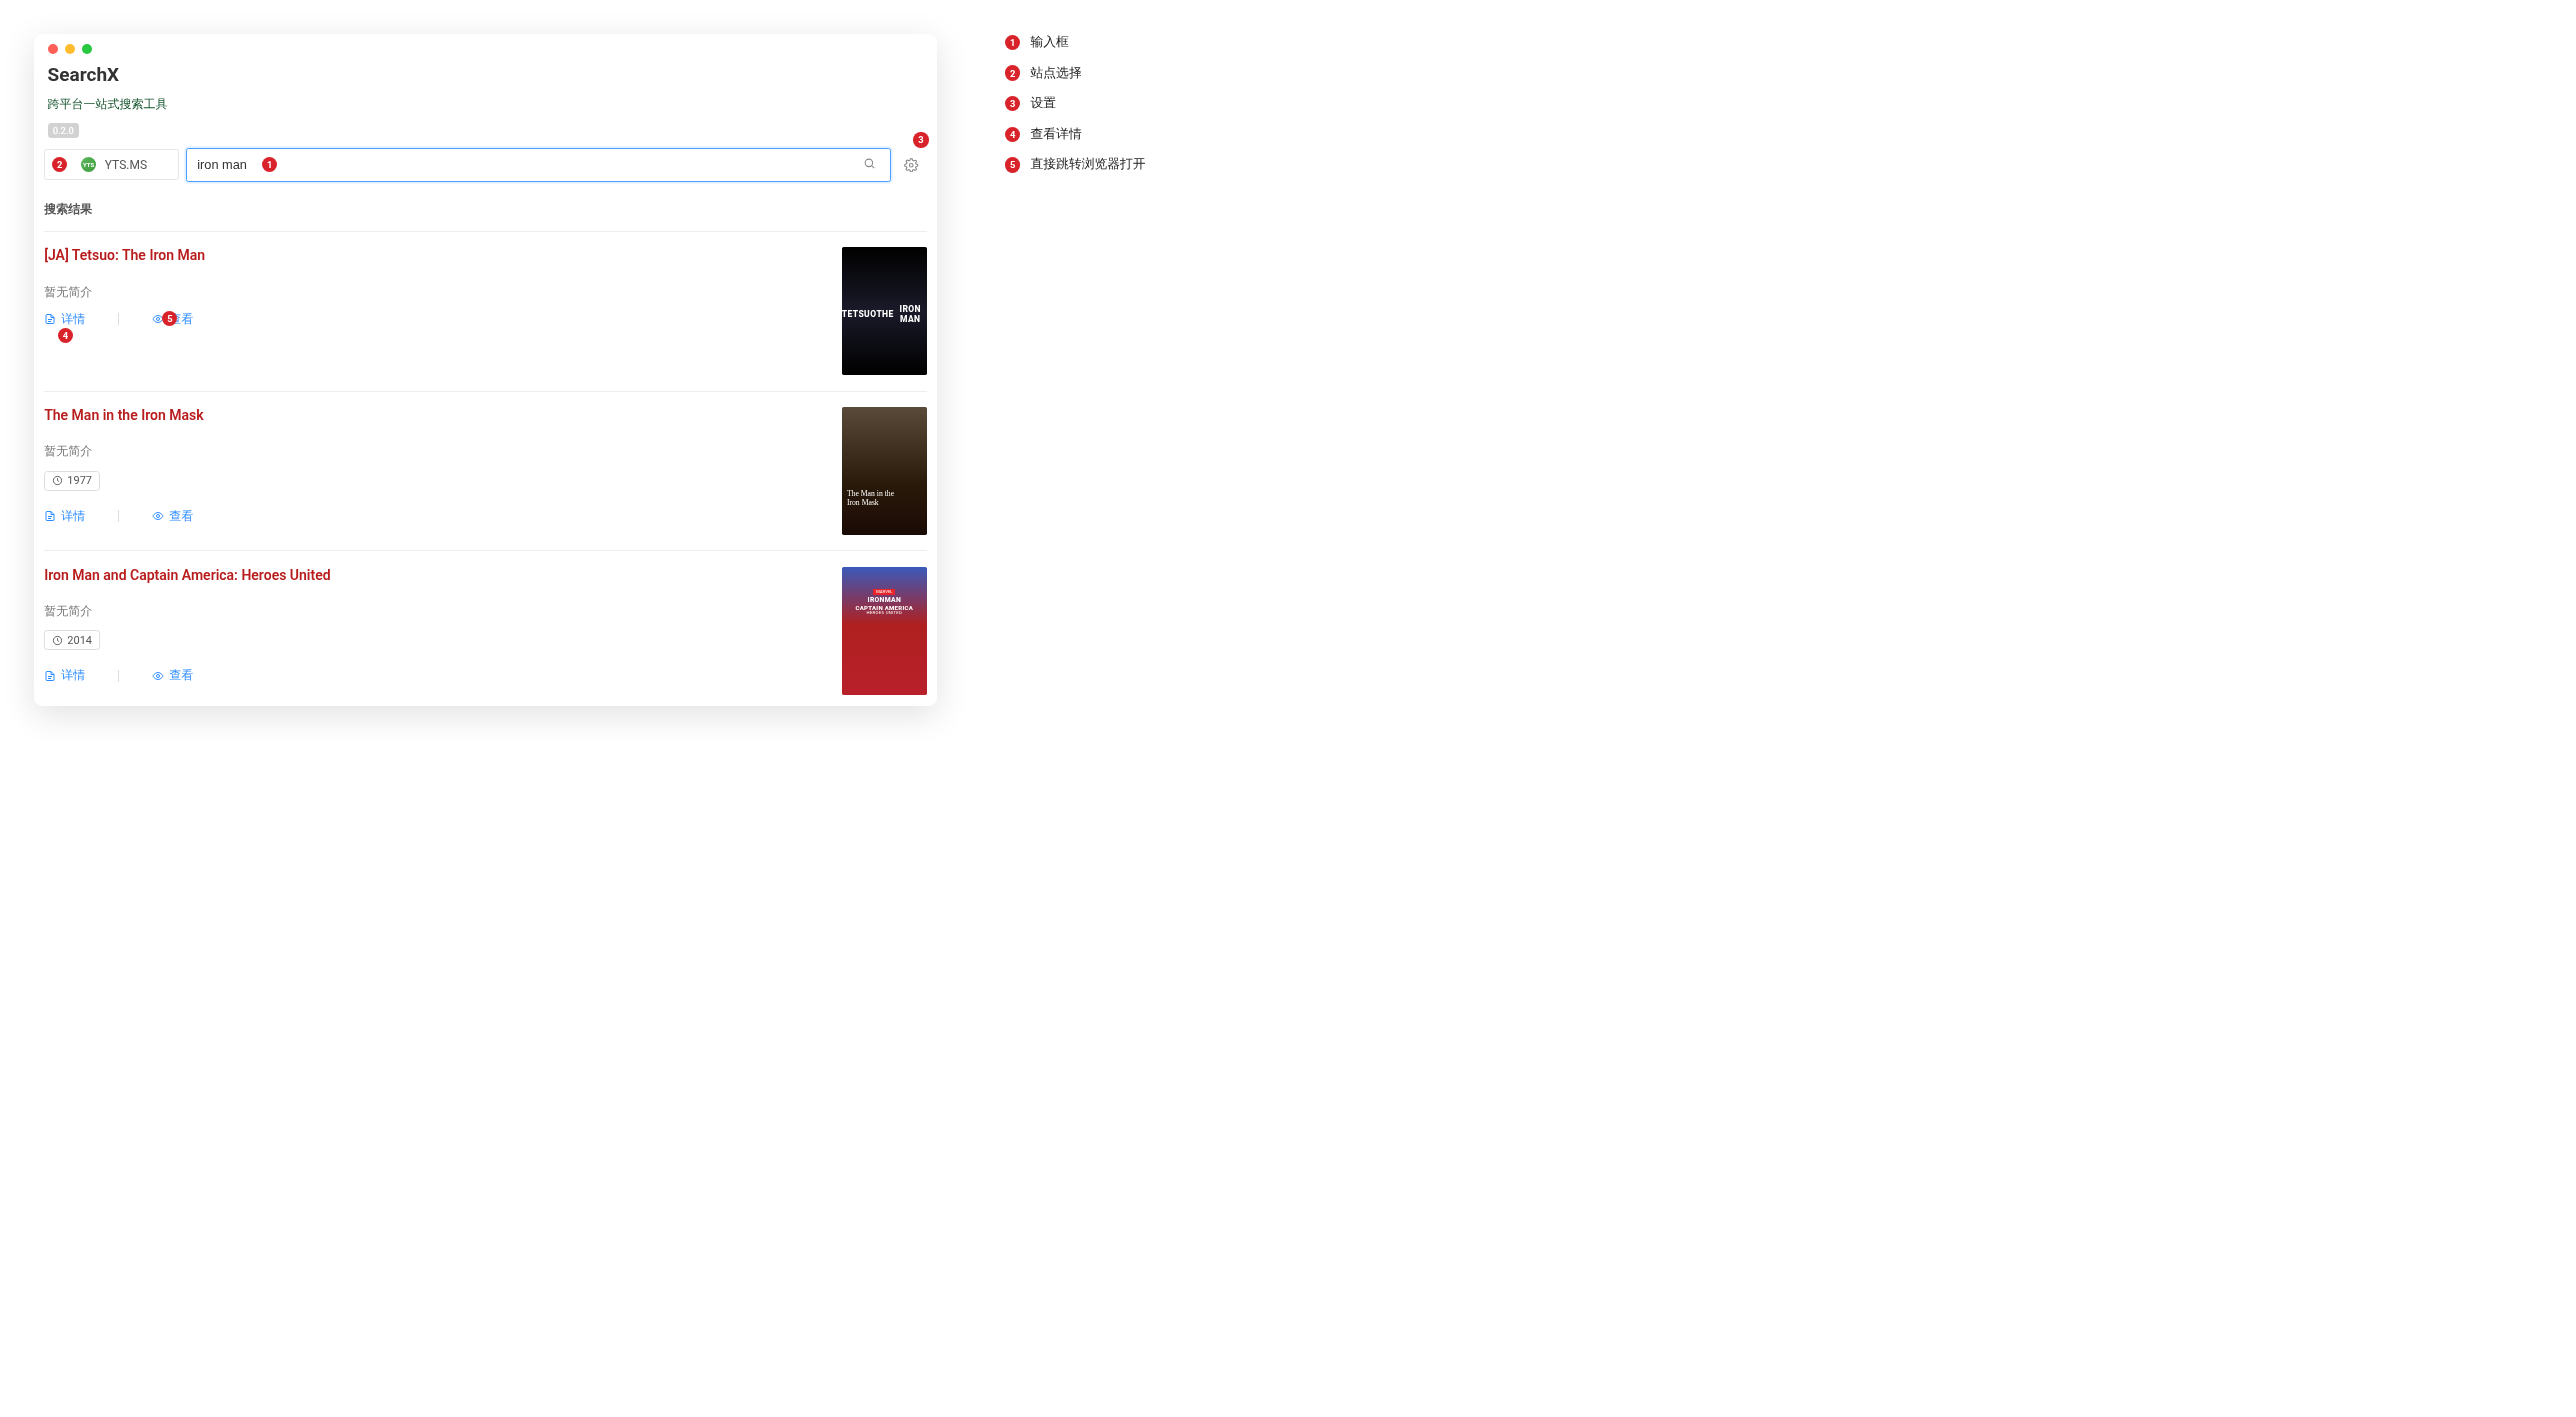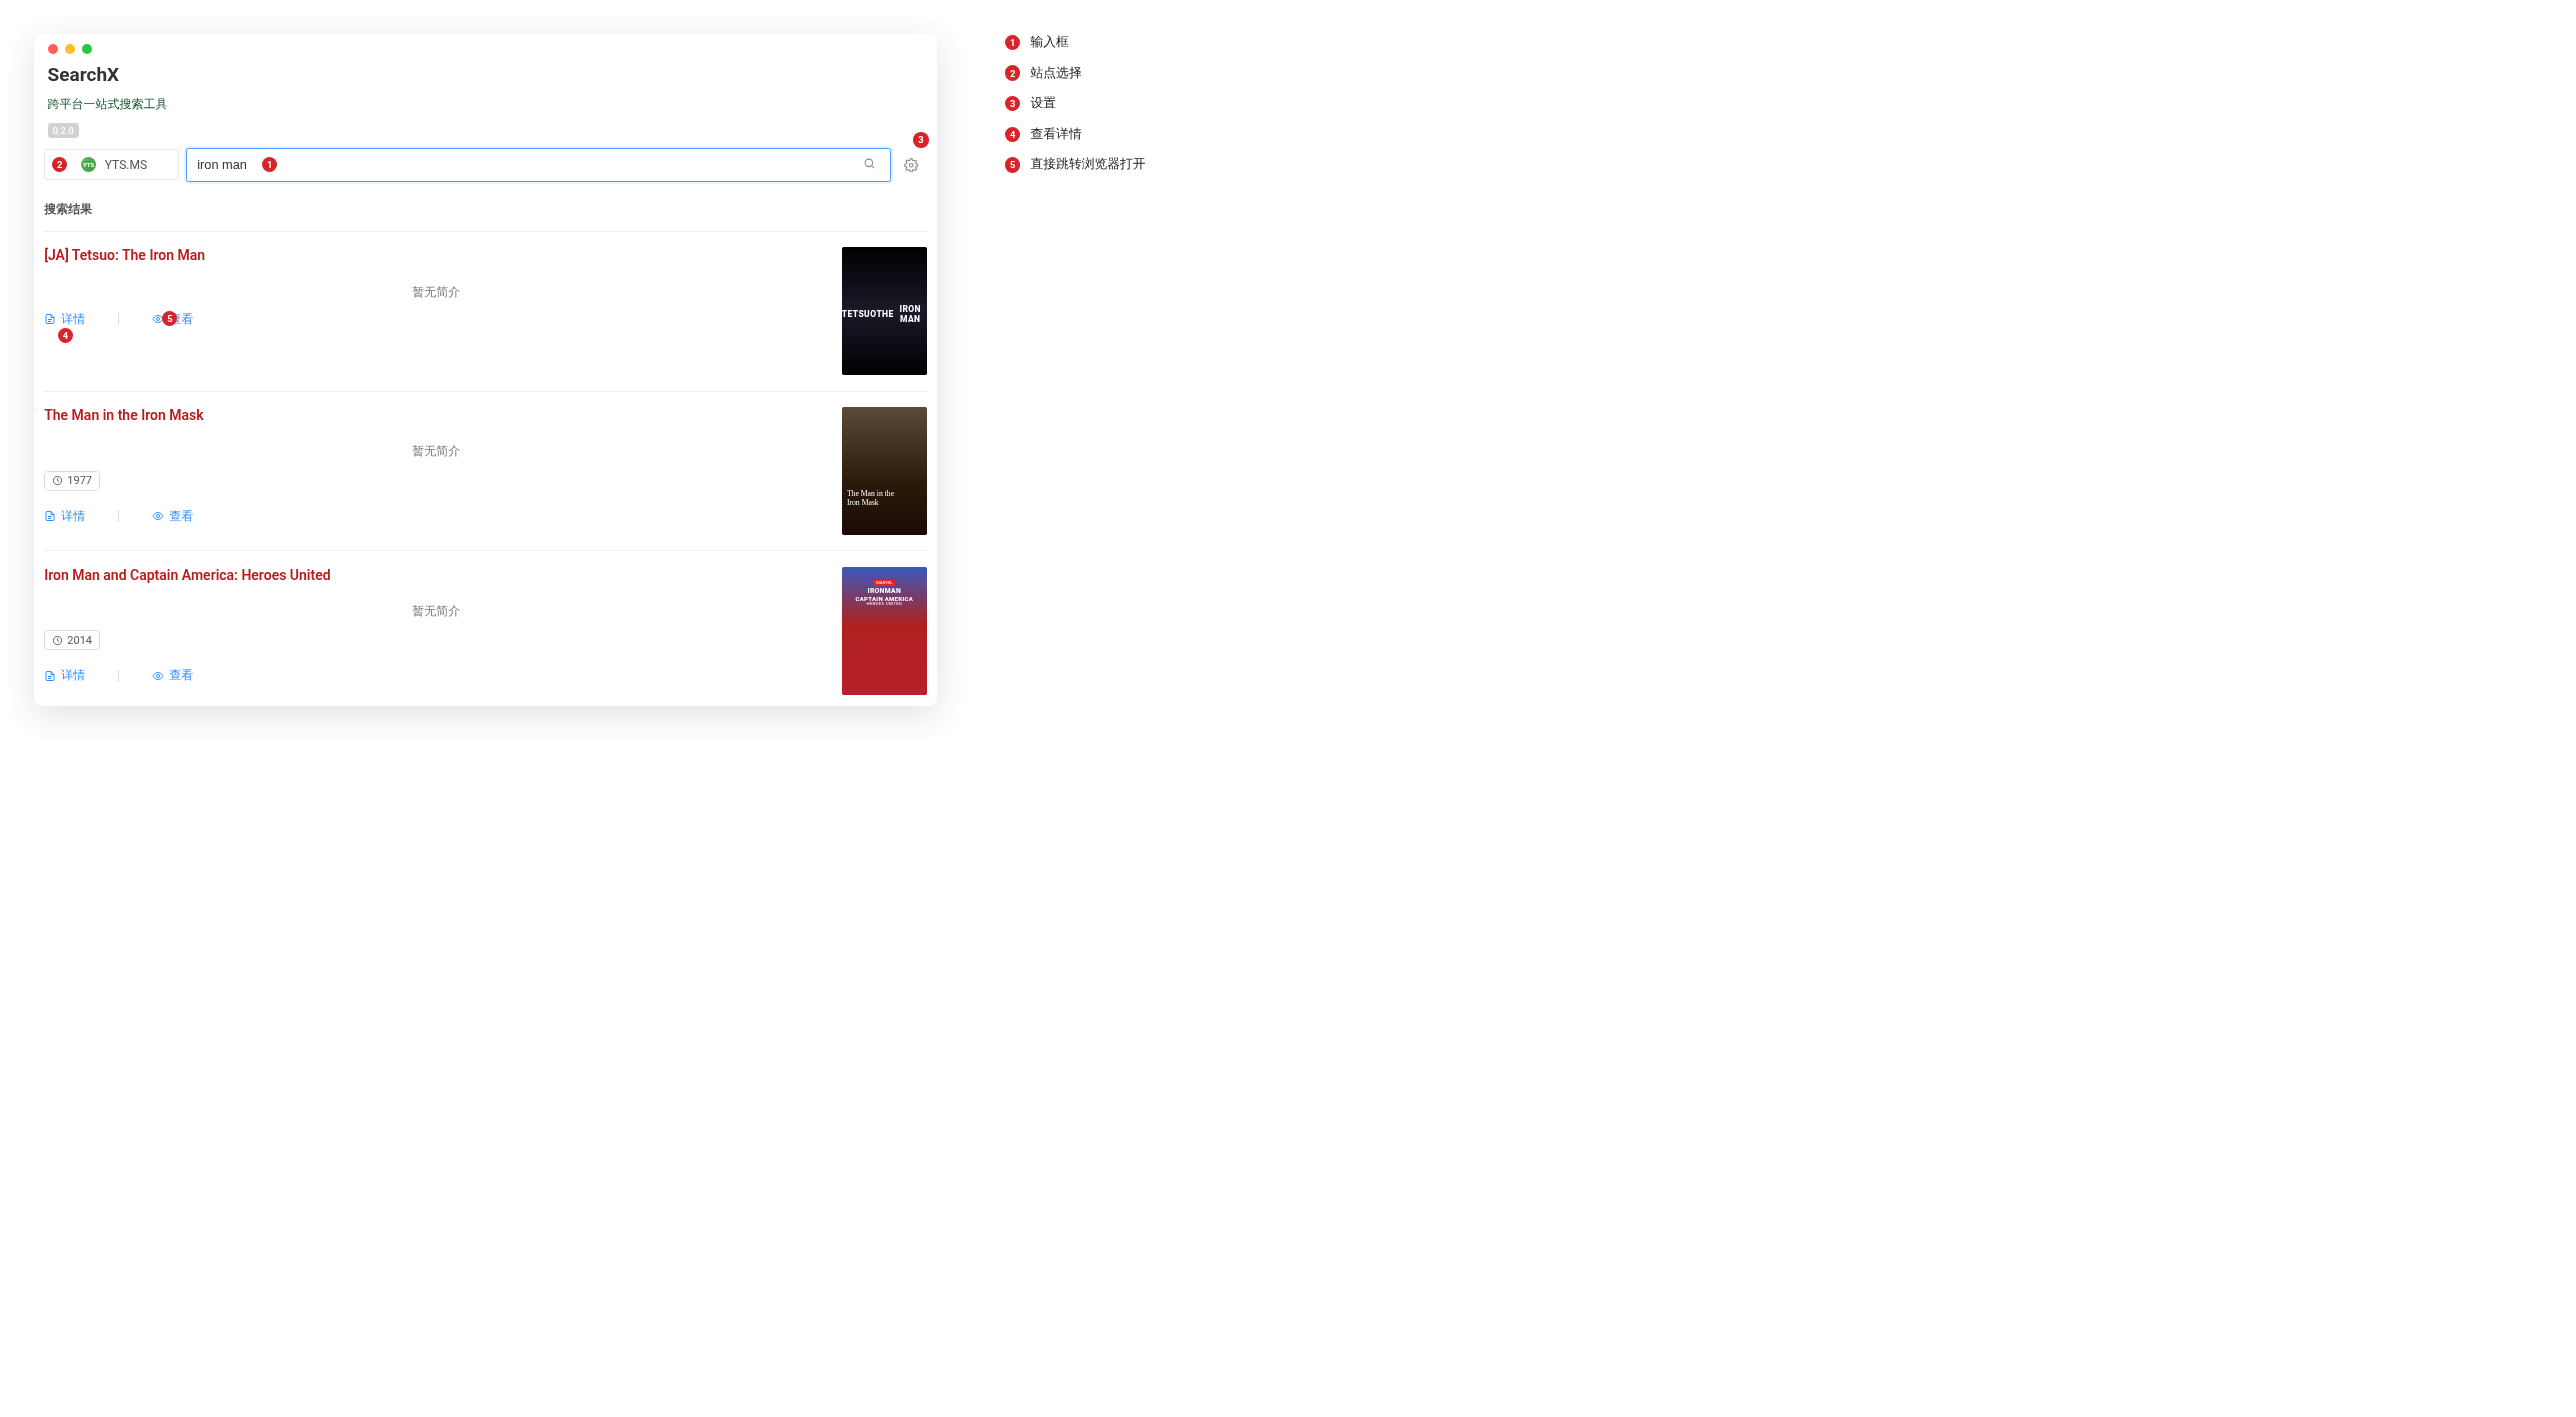--- a/index.html
+++ b/index.html
@@ -117,21 +117,21 @@
     .result-item {
       border-top: 0.9px solid #eee;
       padding: 15.3px 0 15.3px;
       display: flex;
       gap: 13.6px;
       align-items: flex-start;
     }
     .result-item:first-of-type { border-top: 0.9px solid #eee; }
     .result-main { flex: 1; position: relative; }
     .result-title { font-size: 14px; font-weight: 600; color: #b91c1c; margin-bottom: 20.4px; }
-    .result-summary { font-size: 12px; color: #777; margin-bottom: 10.2px; text-align: center; }
+    .result-summary { font-size: 12px; color: #777; margin-bottom: 10.2px; }
     .badges-row { display: flex; gap: 6.8px; margin-bottom: 17px; }
     .meta-badge {
       border: 0.9px solid #ddd;
       border-radius: 3.4px;
       padding: 2.6px 6.8px;
       font-size: 11px;
       color: #555;
       display: inline-flex;
       align-items: center;
       gap: 4.3px;
@@ -173,21 +173,21 @@
     .poster-mask {
       background: linear-gradient(180deg,#5a4a3a 0%,#2a1a0a 60%,#1a0a05 100%);
       position: relative;
     }
     .poster-mask .ptxt { position:absolute; left:5.1px; top:51px; color:#fff; font-size:7.7px; font-family:Georgia,serif; line-height:1.2;margin-top:31px; }
     .poster-heroes {
       background: linear-gradient(180deg,#3a5aba 0%,#b02020 45%,#b8202a 100%);
       display: flex;
       flex-direction: column;
       align-items: center;
-      padding-top: 13px;
+      padding-top: 22px;
     }
     .poster-heroes .ptxt { color:#fff; font-weight:800; font-size:6.8px; line-height:1.1; text-align:center; letter-spacing:0.3px; }
     .poster-heroes .marvel { background:#e62429; color:#fff; font-size:4.3px; padding:0.9px 2.6px; margin-bottom:1.7px; }
     
     .num-badge {
       width: 15.3px; height: 15.3px; border-radius: 50%;
       background: #d8232a; color: #fff;
       font-size: 9.4px; font-weight: 700;
       display: inline-flex; align-items: center; justify-content: center;
       z-index: 20;

